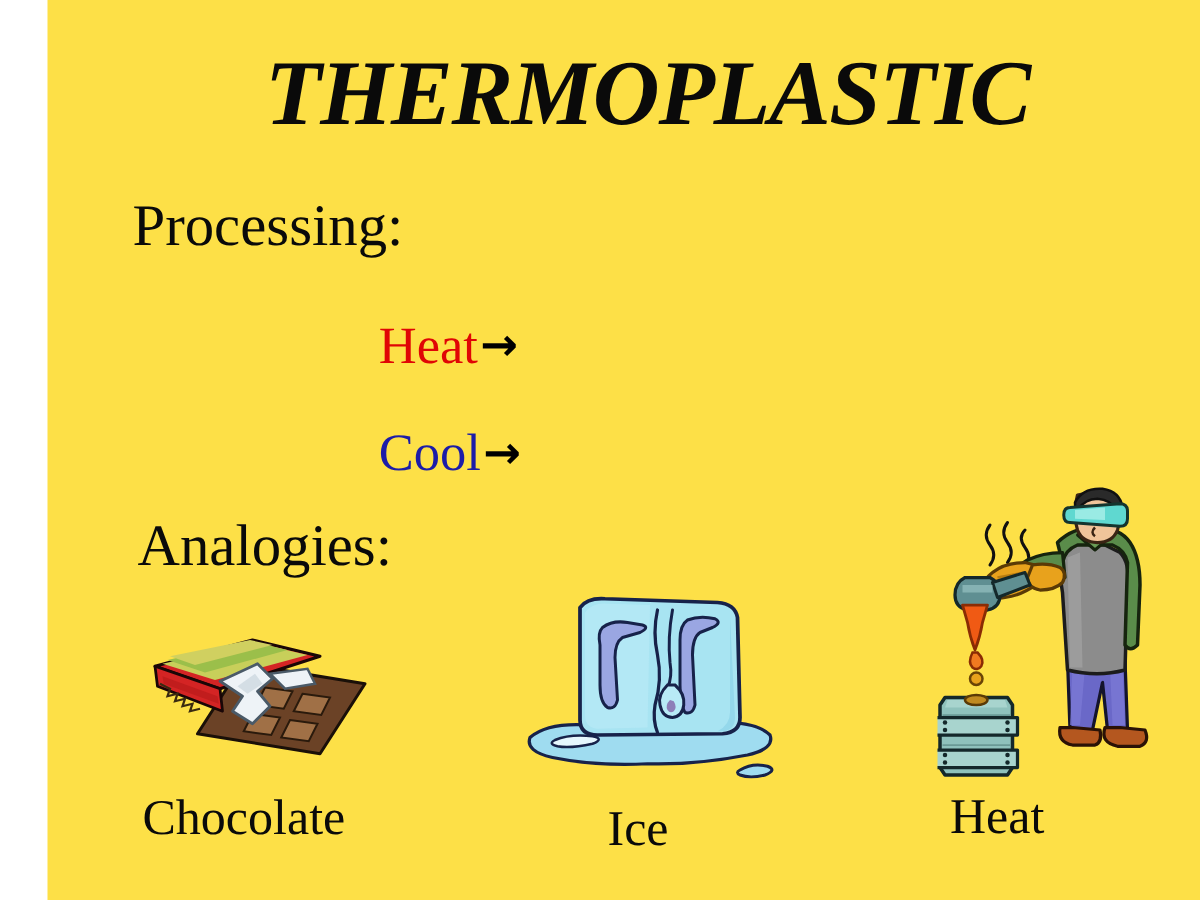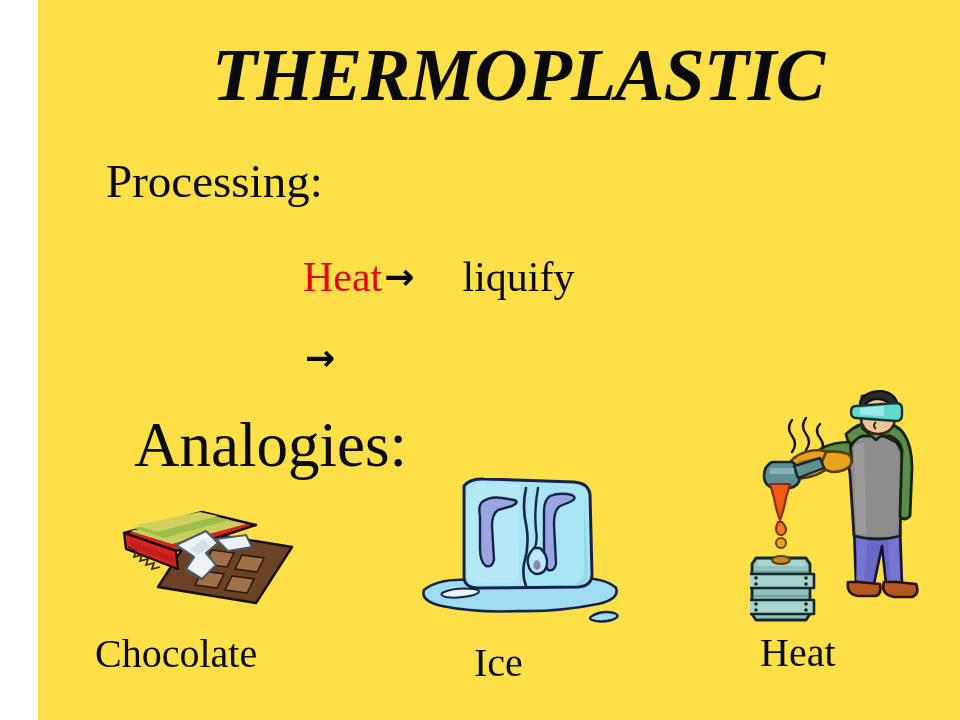--- a/index.html
+++ b/index.html
@@ -76,60 +76,60 @@
     color: #0a0a0a;
     font-size: 42px;
     margin-left: 48px;
   }
   #row-cool .result-word { margin-left: 46px; }
 
   
   #analogies-label {
     position: absolute;
     top: 414px;
-    left: 96px;
-    font-size: 63px;
+    left: 72px;
+    font-size: 47px;
     line-height: 1.0;
     color: #0a0a0a;
     white-space: nowrap;
   }
 
   
   .figure { position: absolute; }
   #fig-chocolate { left: 68px;  top: 495px; width: 190px; height: 120px; }
   #fig-ice       { left: 360px; top: 468px; width: 235px; height: 165px; }
   #fig-metal     { left: 712px; top: 388px; width: 185px; height: 240px; }
 
   .caption {
     position: absolute;
     font-size: 40px;
     line-height: 1.0;
     color: #0a0a0a;
     white-space: nowrap;
   }
-  #caption-chocolate { left: 57px;  top: 634px; }
-  #caption-ice       { left: 436px; top: 643px; }
+  #caption-chocolate { left: 76px;  top: 634px; }
+  #caption-ice       { left: 448px; top: 643px; }
   #caption-metal     { left: 722px; top: 633px; }
 </style>
 </head>
 <body>
 
 <div id="slide" style="background: #fde047; margin-left: 38px;">
 
   <div id="title">THERMOPLASTIC</div>
 
   <div id="processing-label">Processing:</div>
 
   <div id="row-heat" class="process-row">
     <span class="state-word state-heat" style="color: rgb(224, 5, 5);">Heat</span>
     <span class="arrow-glyph">→</span>
-    <span class="result-word">liquify</span>
   </div>
 
   <div id="row-cool" class="process-row">
+    <span class="state-word state-cool" style="color: rgb(28, 28, 168);">Cool</span>
     <span class="arrow-glyph">→</span>
   </div>
 
   <div id="analogies-label">Analogies:</div>
 
   <div id="fig-chocolate" class="figure">
     <svg viewBox="0 0 190 120" width="190" height="120">
 
       <g>
         <path d="M88 36 L186 52 L150 108 L52 92 Z" fill="#6b4226" stroke="#1a1008" stroke-width="2.4" stroke-linejoin="round"></path>

